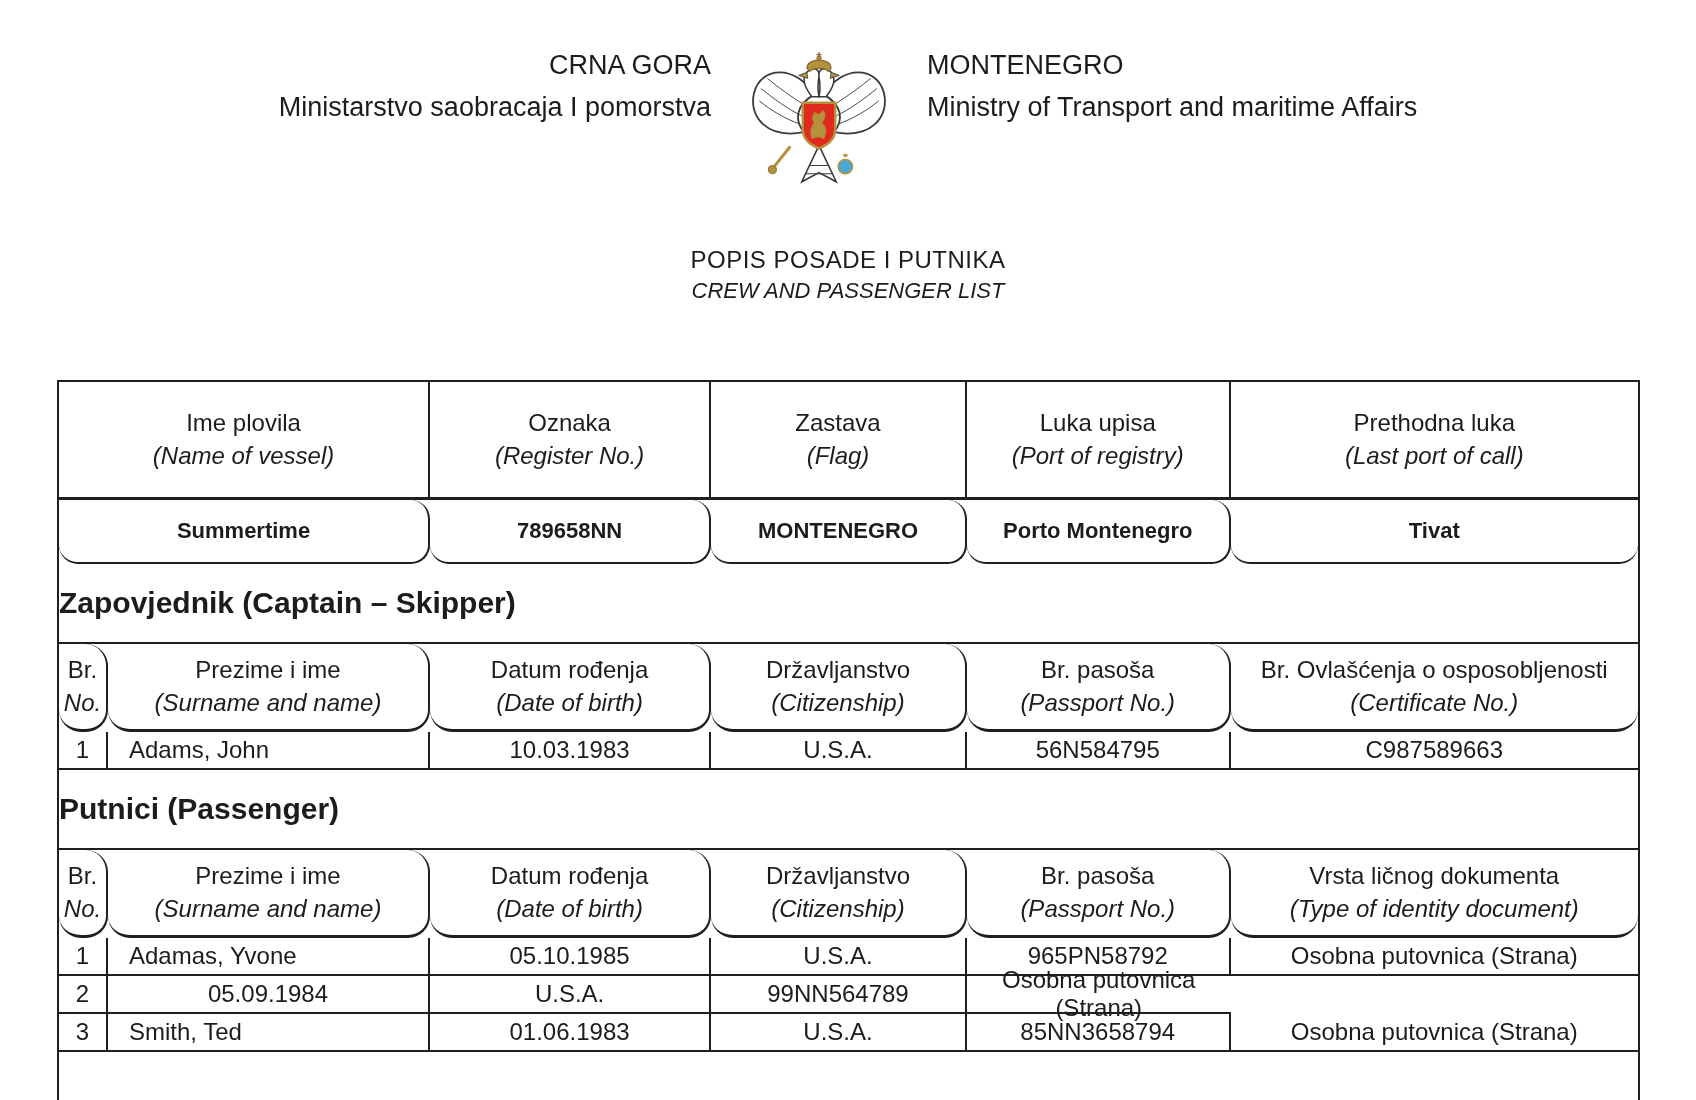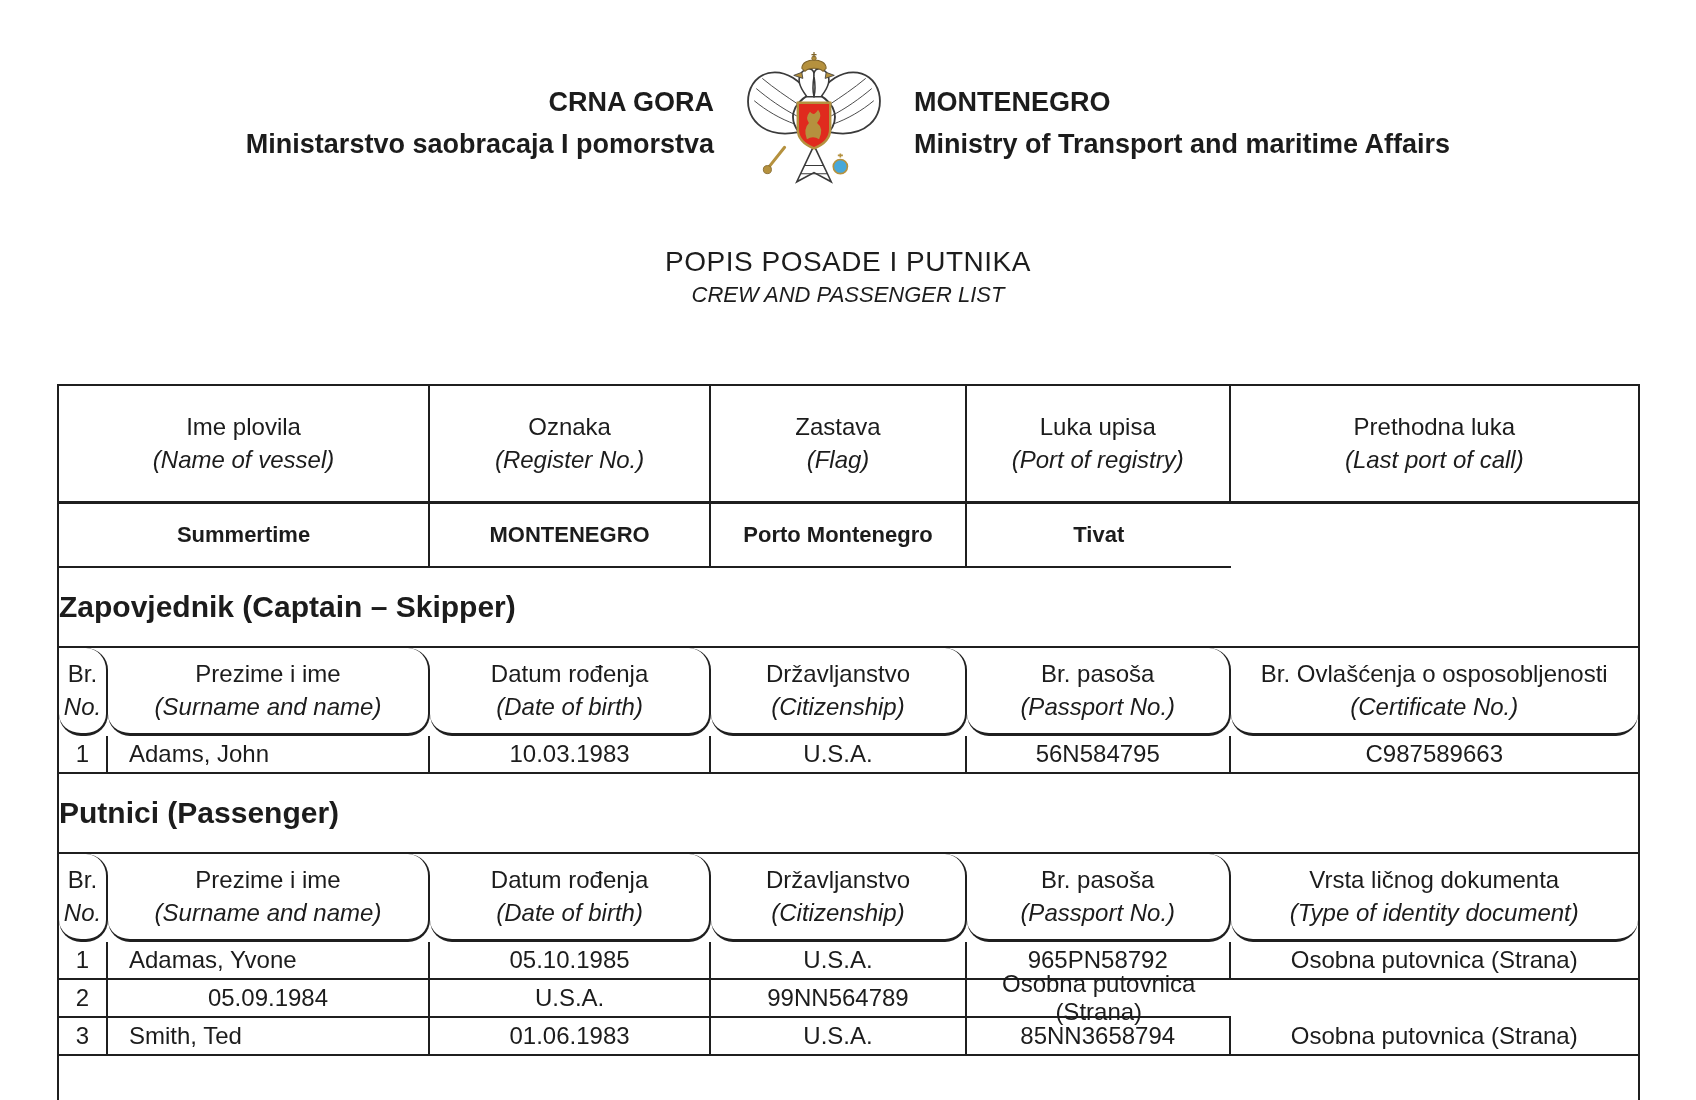--- a/index.html
+++ b/index.html
@@ -8,33 +8,32 @@
     background: #ffffff;
     font-family: "Liberation Sans", sans-serif;
     color: #1c1c1c;
     overflow: hidden;
   }
   
   .gov-header {
     margin-top: 52px;
     display: flex;
     justify-content: center;
-    align-items: center;
-    gap: 24px;
-    font-weight: bold;
+    align-items: flex-start;
+    gap: 32px;
   }
   .gov-text { font-size: 27px; line-height: 1.0; }
   .gov-text .l1 { margin-bottom: 15px; }
   .gov-left  { text-align: right; }
   .gov-right { text-align: left; }
   .emblem { width: 152px; height: 142px; flex: 0 0 auto; }
 
   
   .doc-title { margin-top: 52px; text-align: center; }
-  .doc-title .main { font-size: 28px; letter-spacing: 0.5px; }
+  .doc-title .main { font-size: 24px; letter-spacing: 0.5px; }
   .doc-title .sub  { font-size: 22px; font-style: italic; margin-top: 4px; }
 
   
   .sheet {
     margin-top: 76px;
     margin-left: 57px;
     width: 1583px;
     border: 2px solid #1f1f1f;
     border-bottom: none;
   }
@@ -48,21 +47,21 @@
     align-items: center; justify-content: center;
     text-align: center;
     font-size: 24px;
     padding: 4px 6px;
   }
   .cell:last-child { border-right: none; text-align: center; }
   .thickline .cell { border-bottom-width: 3px; }
   .hr-line { line-height: 1.35; }
   .en-line { font-style: italic; line-height: 1.35; }
   .h-vessel { height: 118px; }
-  .h-vdata  { height: 64px; }
+  .h-vdata  { height: 64px; border-radius: 19px; }
   .h-subhdr { height: 88px; border-radius: 22px; }
   .h-data   { height: 38px; }
   .vessel-val { font-weight: bold; font-size: 22px; }
   .cell.left { align-items: flex-start; text-align: left; padding-left: 21px; }
   .section-row {
     height: 80px;
     border-bottom: 2px solid #1f1f1f;
     display: flex; align-items: center;
     font-size: 30px; font-weight: bold;
   }
@@ -139,20 +138,21 @@
       <div class="en-line">(Port of registry)</div>
     </div>
     <div class="cell h-vessel">
       <div class="hr-line">Prethodna luka</div>
       <div class="en-line">(Last port of call)</div>
     </div>
   </div>
 
   <div class="row cols-vessel">
     <div class="cell h-vdata vessel-val">Summertime</div>
+    <div class="cell h-vdata vessel-val">789658NN</div>
     <div class="cell h-vdata vessel-val">MONTENEGRO</div>
     <div class="cell h-vdata vessel-val">Porto Montenegro</div>
     <div class="cell h-vdata vessel-val">Tivat</div>
   </div>
 
   <div class="section-row">Zapovjednik (Captain – Skipper)</div>
 
   <div class="row cols-crew thickline">
     <div class="cell h-subhdr">
       <div class="hr-line">Br.</div>

